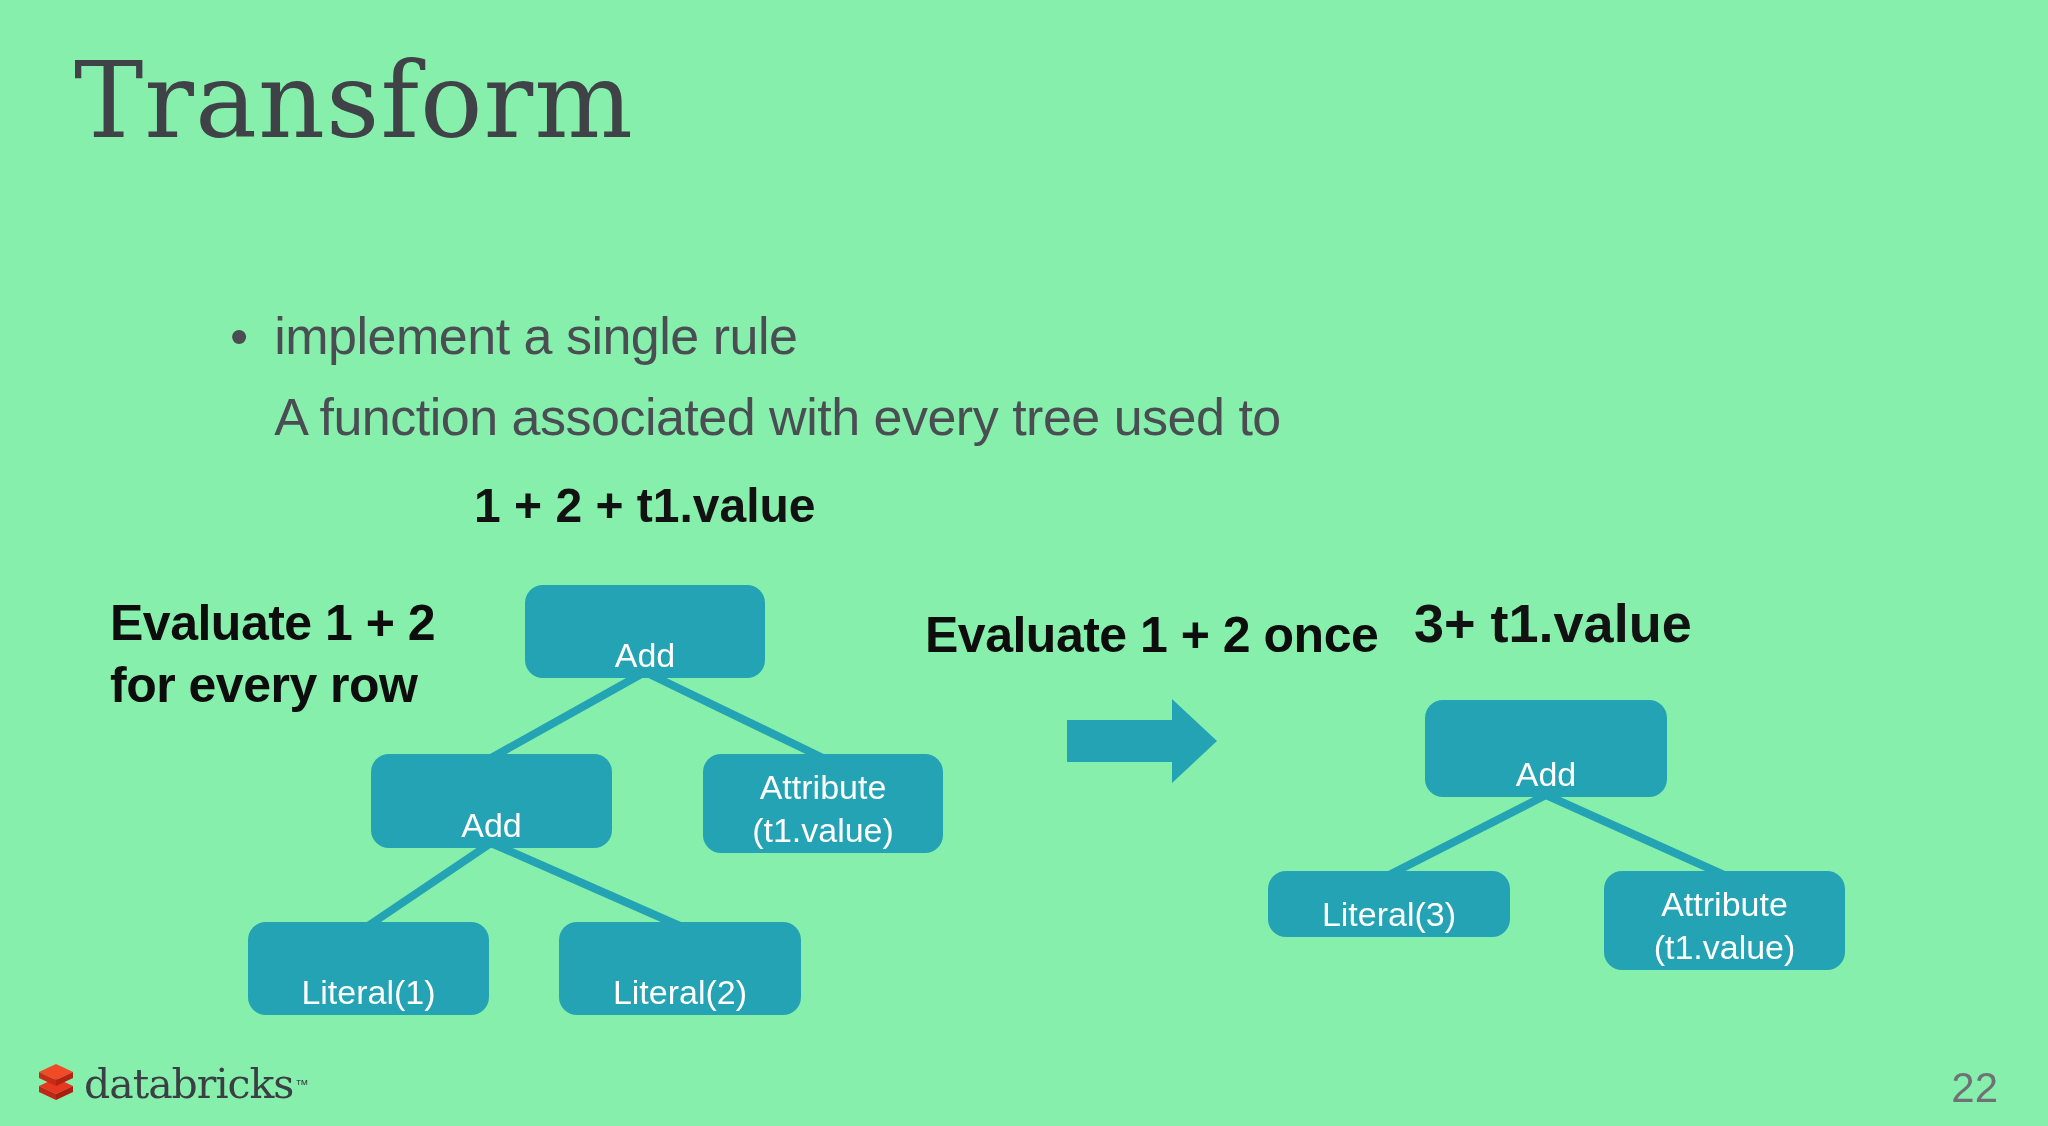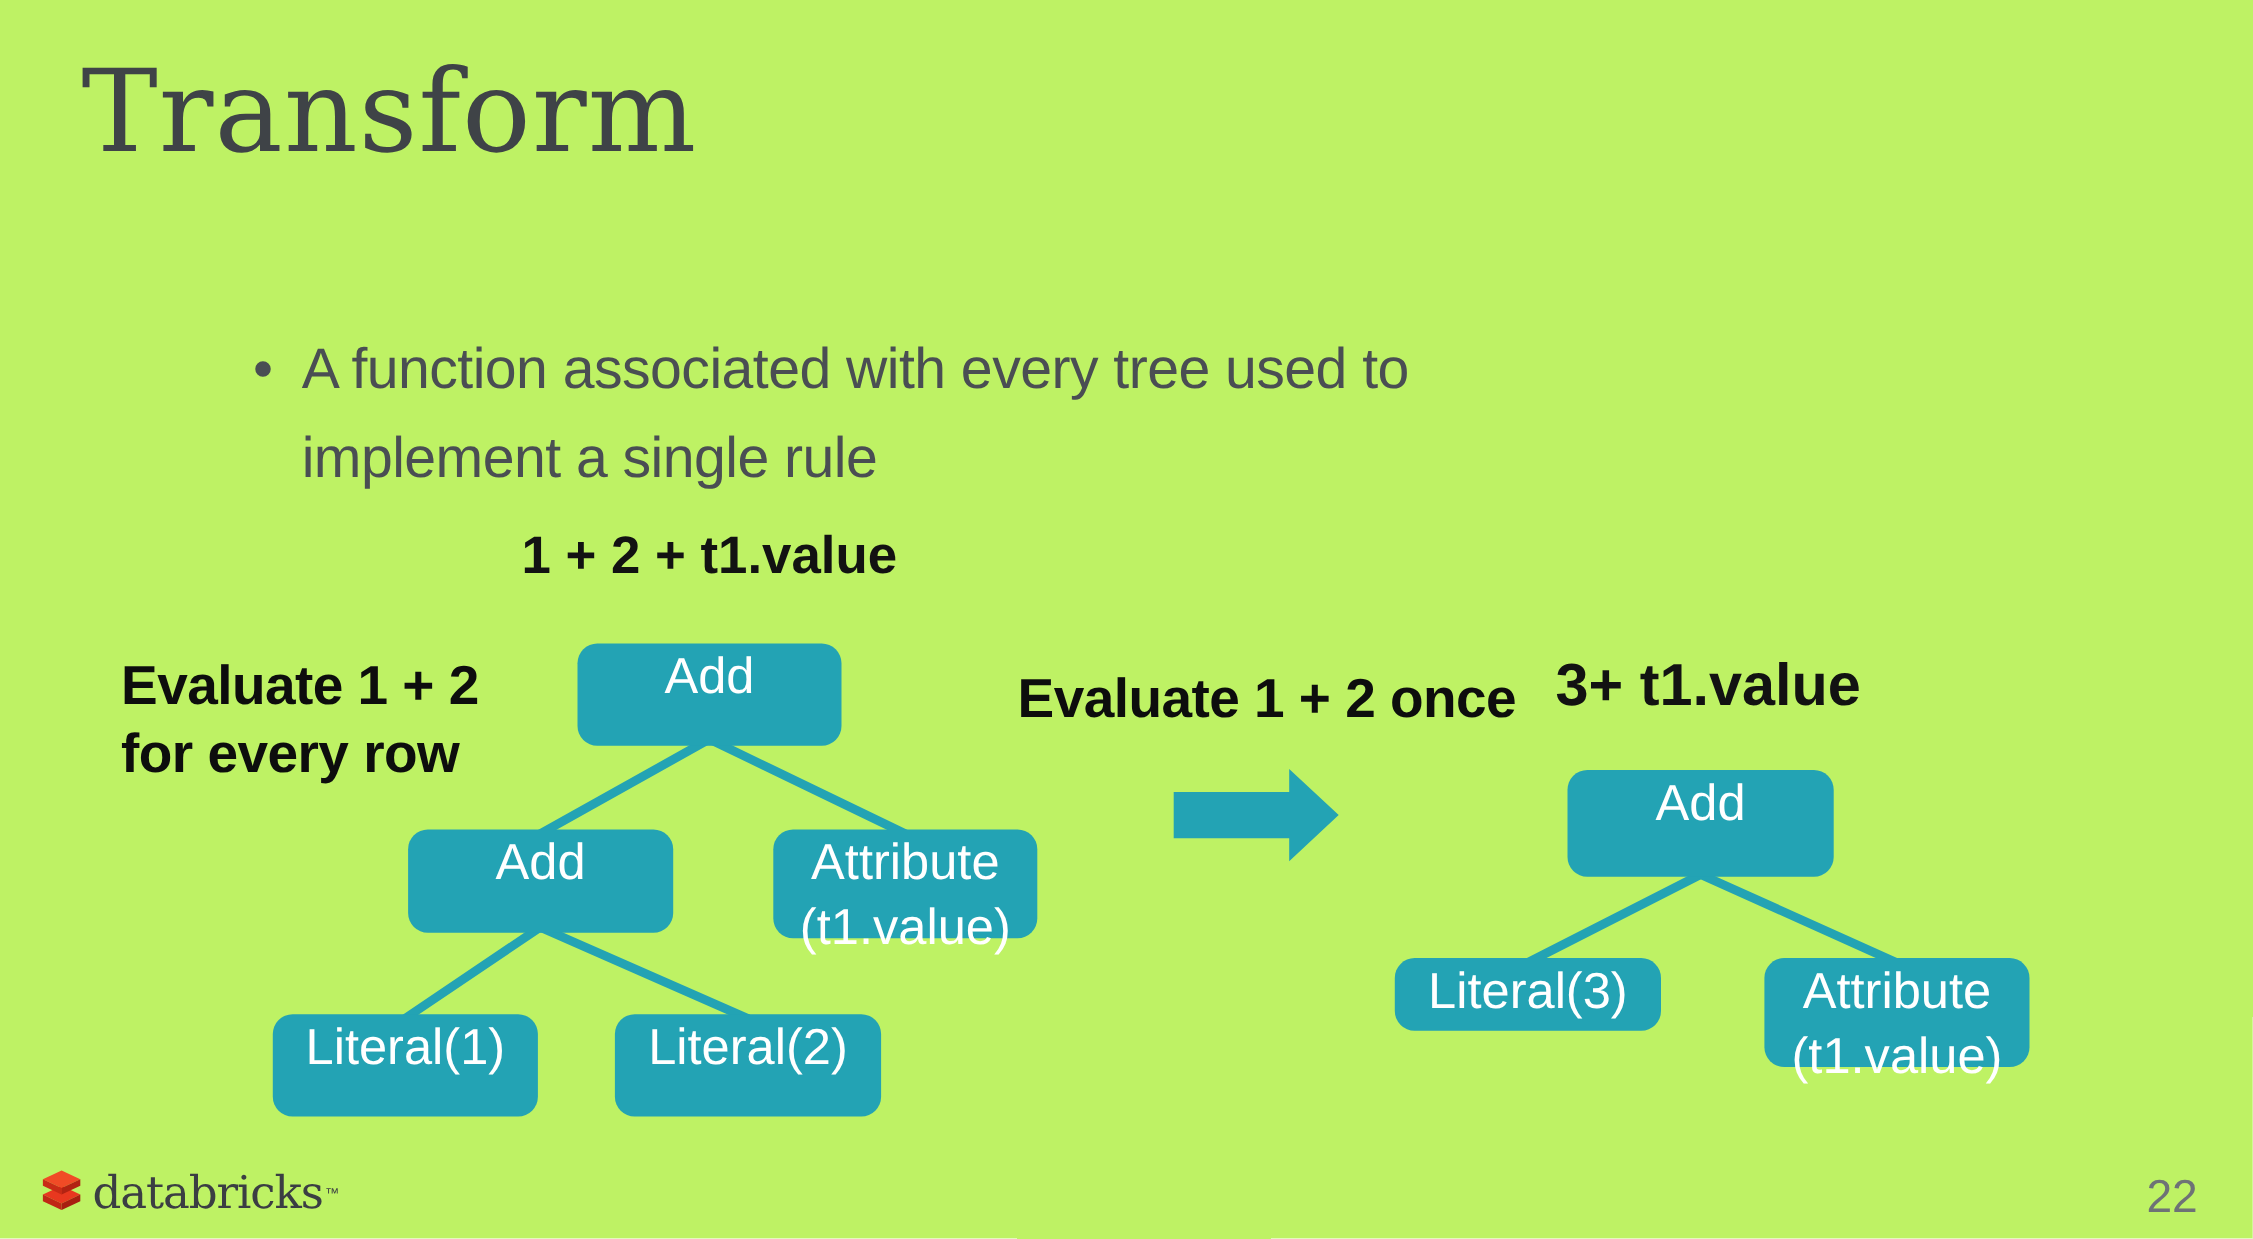--- a/index.html
+++ b/index.html
@@ -1,19 +1,19 @@
 <!DOCTYPE html>
 <html style="--node-teal: #23A3B4; --logo-red: #EE3D2A; --title-gray: #3F4347; --body-gray: #4A4E53; --page-gray: #6E7276;"><head>
 <meta charset="utf-8">
 <style>
   html,body{margin:0;padding:0;background:#ffffff;}
   #slide{
     position:relative;
     width:2048px;height:1126px;
-    background:#bef264;
+    background:#86efac;
     overflow:hidden;
     font-family:"Liberation Sans", sans-serif;
   }
   .abs{position:absolute;}
 
   
   #title{
     left:74px;top:40px;
     font-family:"DejaVu Serif", serif;
     font-weight:400;
@@ -52,22 +52,22 @@
   #left-caption{left:110px;top:592px;}
   #middle-caption{left:925px;top:604px;}
 
   
   .node{
     position:absolute;
     background:var(--node-teal,#23A3B4);
     border-radius:18px;
     color:#ffffff;
     display:flex;flex-direction:column;
-    align-items:center;justify-content:flex-start;
-    font-size:46px;line-height:1.28;
+    align-items:center;justify-content:flex-end;
+    font-size:34px;line-height:1.28;
     text-align:center;
   }
   #connector-svg{left:0;top:0;}
 
   
   #footer-logo{
     left:36px;top:1060px;
     display:flex;align-items:center;
   }
   #logo-wordmark{
@@ -104,22 +104,22 @@
     </g>
 
     <polygon points="1067,720 1172,720 1172,699 1217,741 1172,783 1172,762 1067,762" style="fill:var(--node-teal,#23A3B4);"></polygon>
   </svg>
 
   <div id="title" class="abs">Transform</div>
 
   <div id="bullet-row" class="abs">
     <div id="bullet-glyph">•</div>
     <div id="bullet-text">
+      <div>implement a single rule</div>
       <div>A function associated with every tree used to</div>
-      <div>implement a single rule</div>
     </div>
   </div>
 
   <div id="expression" class="abs expr">1 + 2 + t1.value</div>
 
   <div id="left-caption" class="abs caption">
     <div>Evaluate 1 + 2</div>
     <div>for every row</div>
   </div>
 

